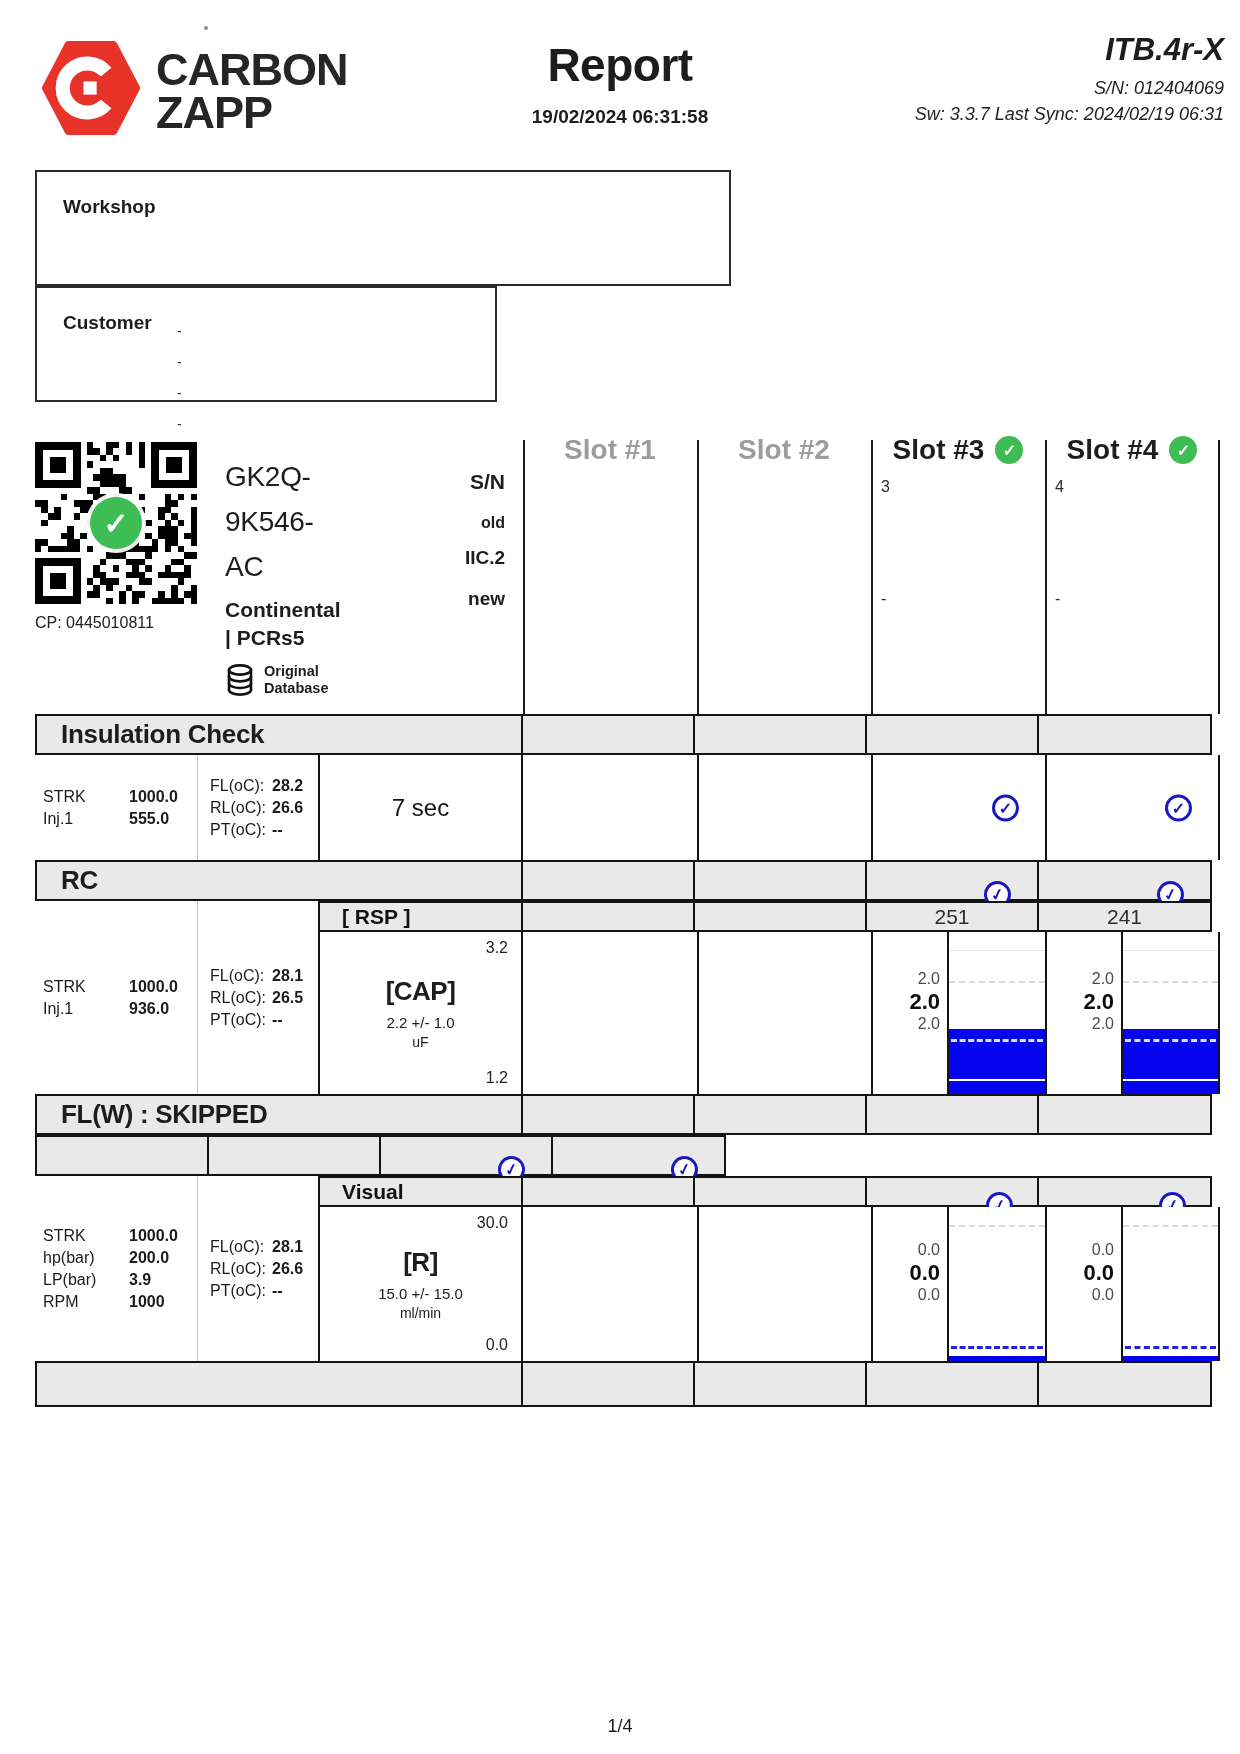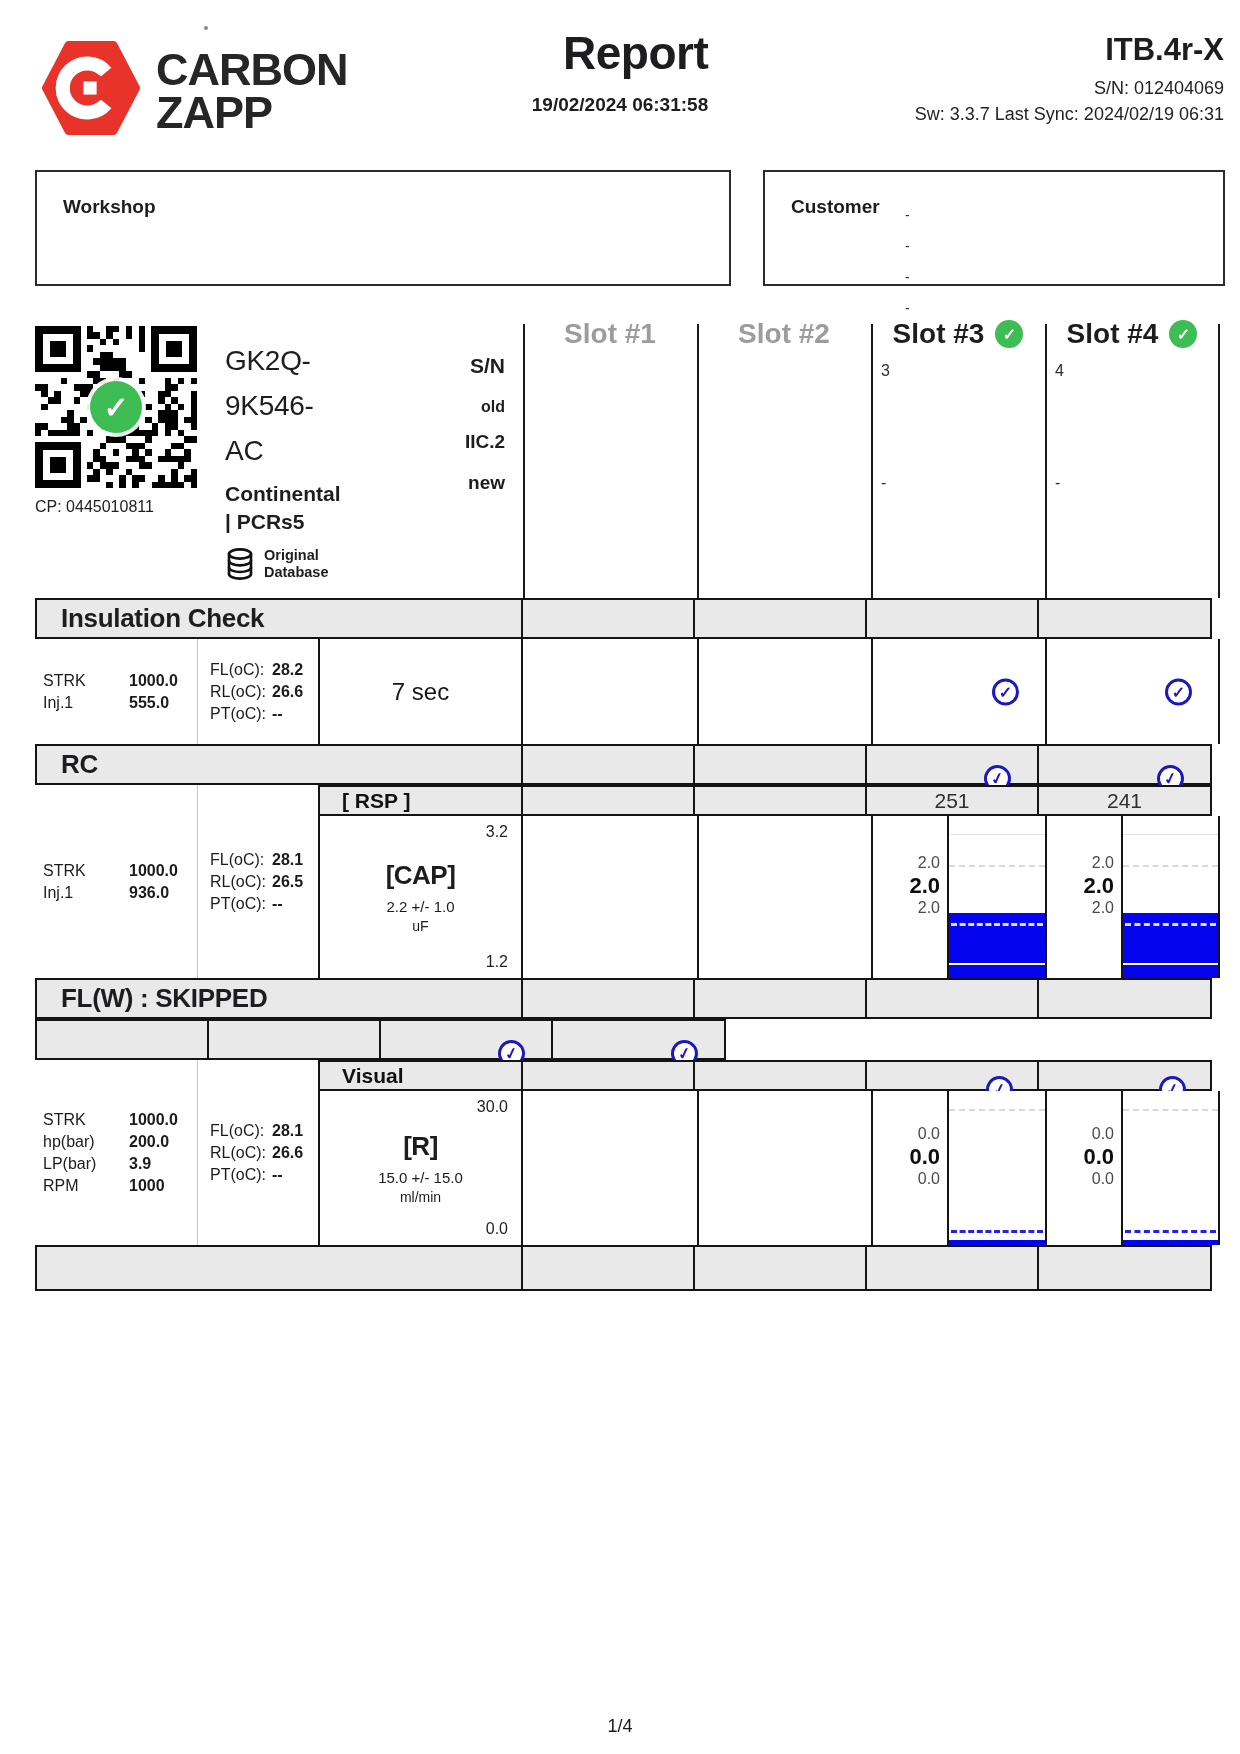--- a/index.html
+++ b/index.html
@@ -5,30 +5,30 @@
   * { box-sizing: border-box; margin: 0; padding: 0; }
   html,body { background:#fff; }
   body { width:1240px; height:1754px; font-family:"Liberation Sans", sans-serif; color:#1d1d1f; }
   .page { position:relative; width:1240px; height:1754px; background:#fff; overflow:hidden; }
 
   
   .hdr { position:relative; height:152px; }
   .logo { position:absolute; left:42px; top:40px; display:flex; gap:16px; align-items:flex-start; }
   .logotext { font-size:45px; font-weight:800; line-height:43px; color:#262626; letter-spacing:-1px; padding-top:8px; }
   .topdot { position:absolute; left:204px; top:26px; width:4px; height:4px; border-radius:50%; background:#8a8a8a; }
-  .hdr-center { position:absolute; left:50%; transform:translateX(-50%); top:26px; text-align:right; }
+  .hdr-center { position:absolute; left:50%; transform:translateX(-50%); top:38px; text-align:center; }
   .rpt-title { font-size:46px; font-weight:bold; letter-spacing:-0.5px; }
   .rpt-date { font-size:19px; font-weight:bold; margin-top:14px; }
-  .hdr-right { position:absolute; right:16px; top:32px; text-align:right; }
+  .hdr-right { position:absolute; right:16px; top:32px; text-align:right;font-style:italic; }
   .dev-model { font-size:31px; font-weight:bold; }
   .dev-serial { font-size:18px; margin-top:10px; color:#222; }
   .dev-sw { font-size:18px; margin-top:5px; color:#222; }
 
   
-  .boxes { display:flex; margin:18px 16px 0 35px; width:1190px; justify-content:space-between; }
+  .boxes { display:flex; margin:18px 16px 0 35px; width:1190px; justify-content:space-between;flex-direction:column; }
   .infobox { border:2px solid #2b2b2b; height:116px; position:relative; background:#fff; }
   .box-workshop { width:696px; }
   .box-customer { width:462px; }
   .infobox-label { position:absolute; left:26px; top:24px; font-size:19px; font-weight:bold; }
   .cust-dashes { position:absolute; left:140px; top:28px; display:flex; flex-direction:column; }
   .cust-dashes span { font-size:14px; color:#333; line-height:31px; }
 
   
   .sheet { margin:24px 20px 0 35px; width:1185px; }
 

